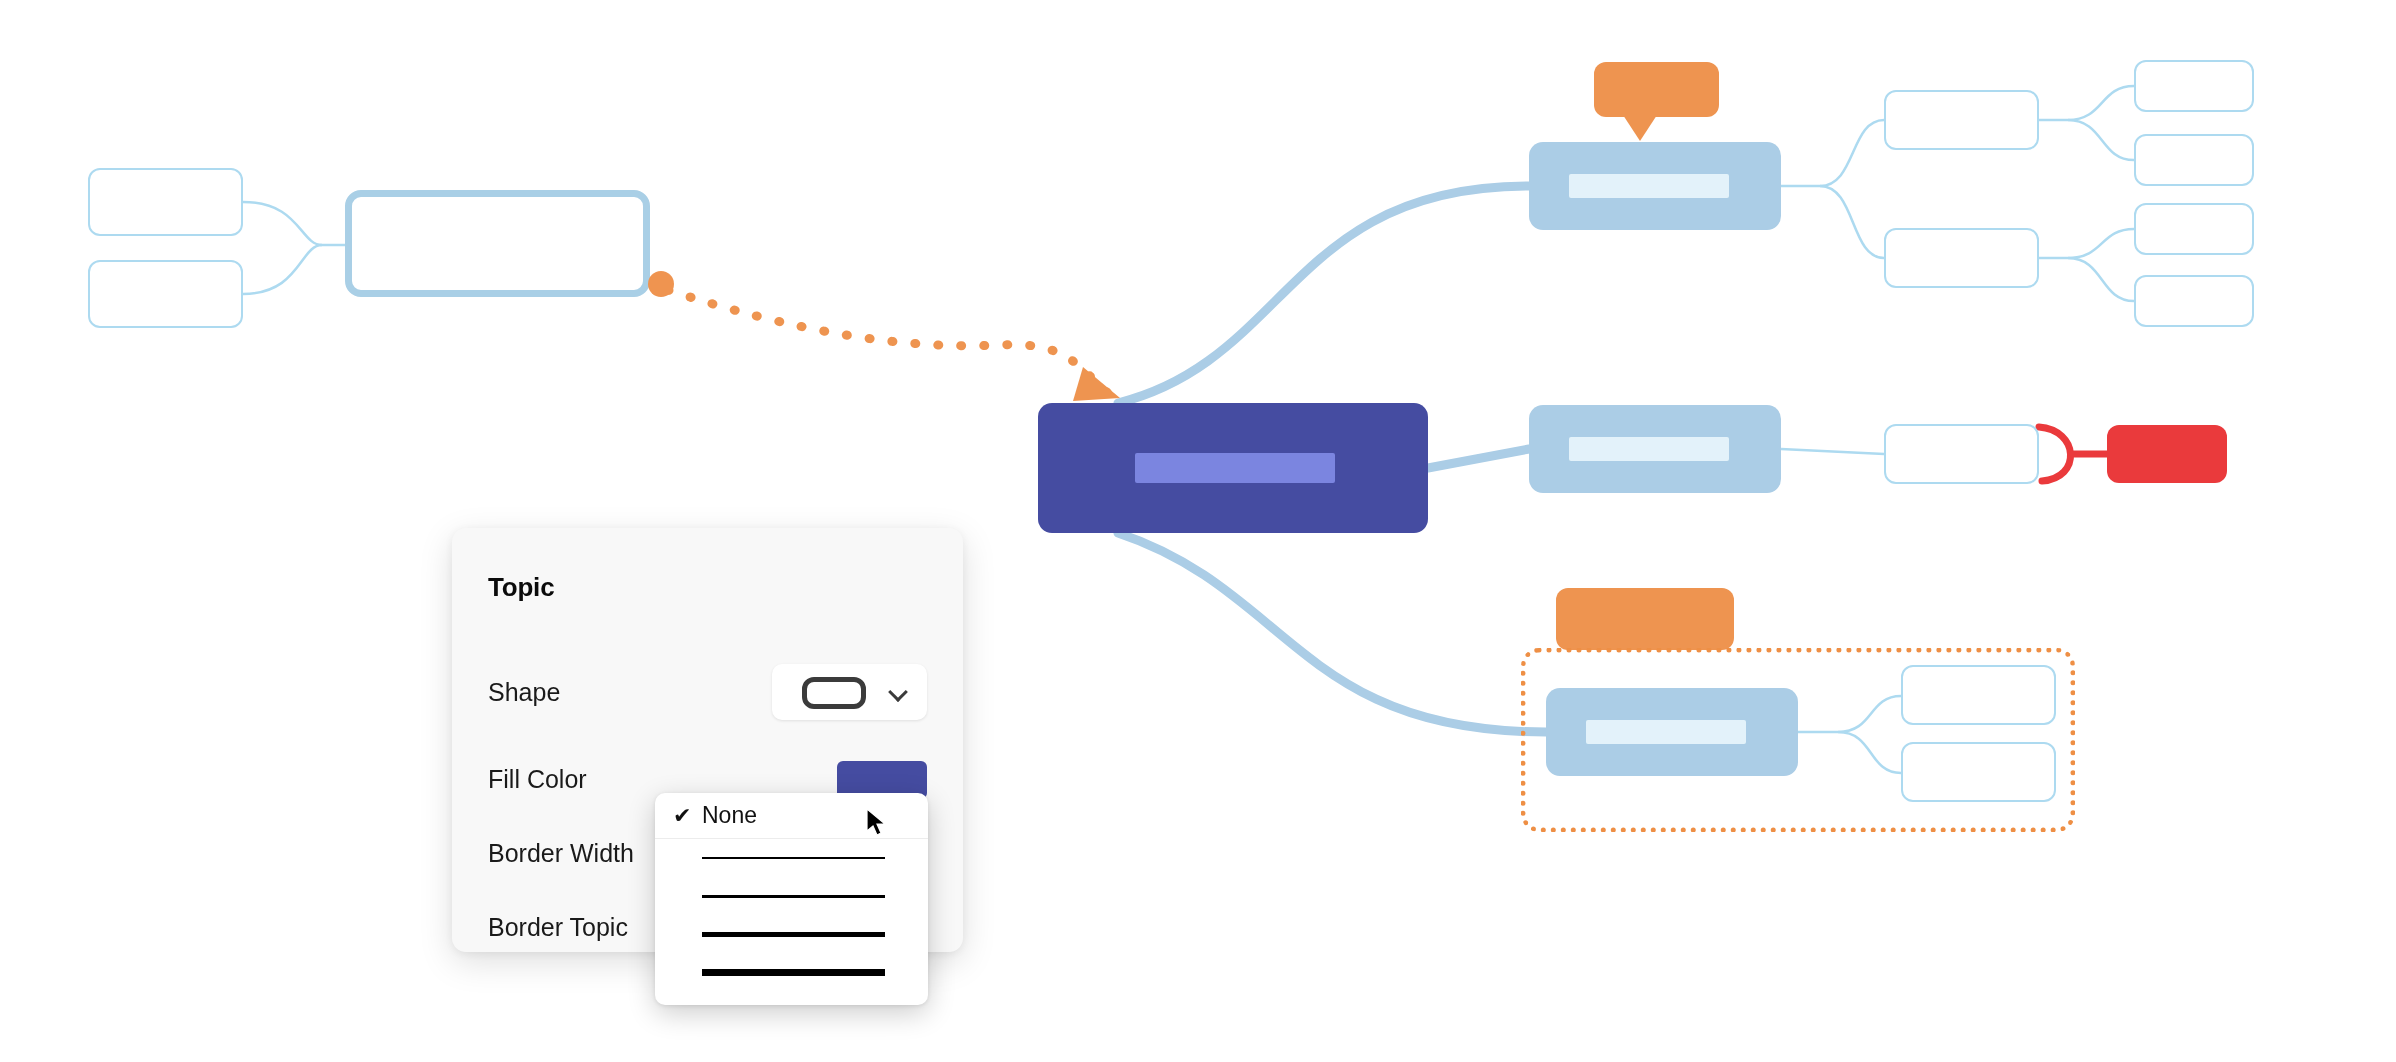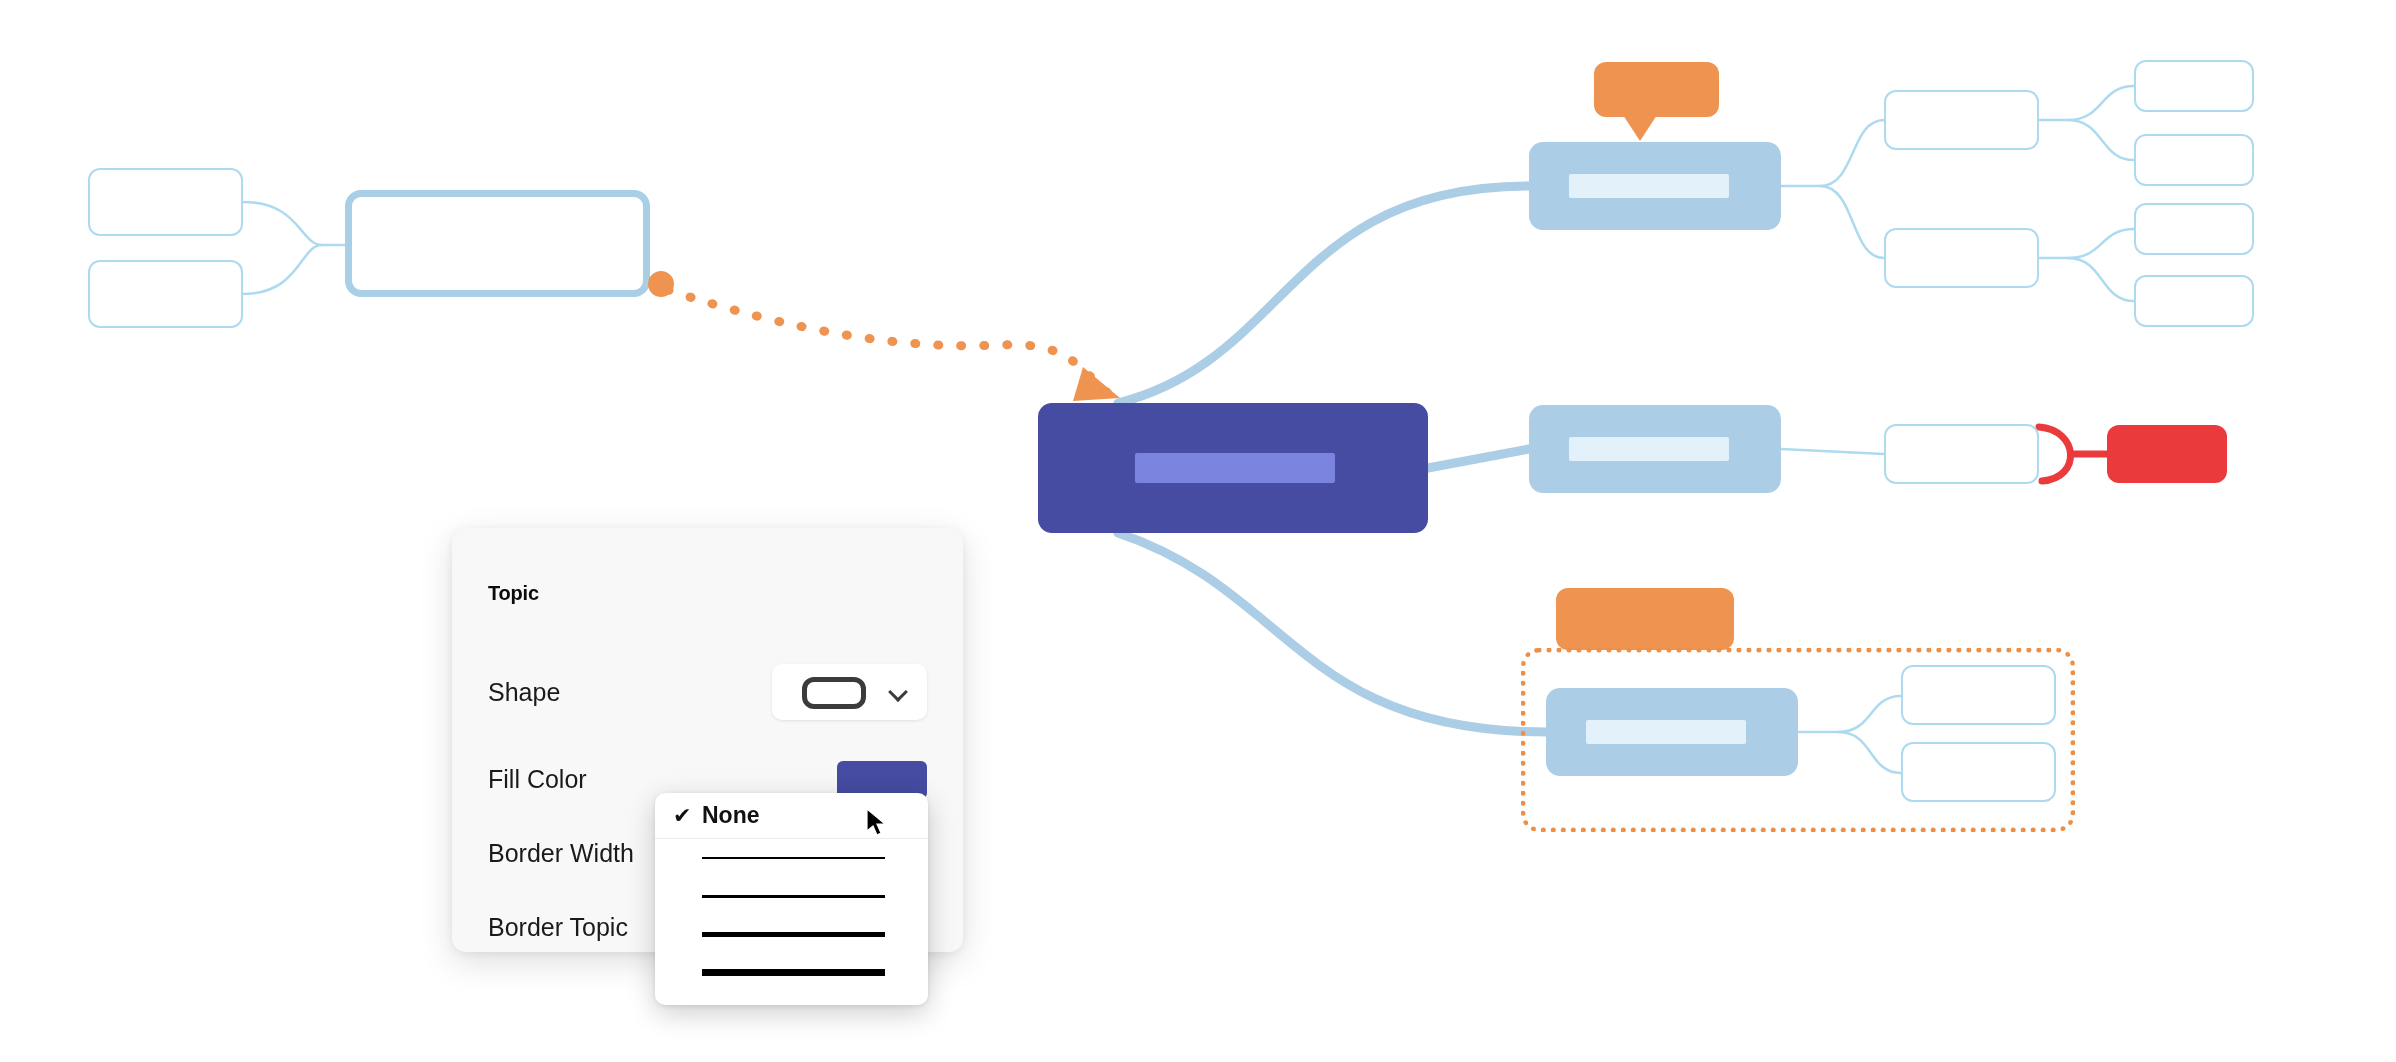--- a/index.html
+++ b/index.html
@@ -91,22 +91,22 @@
   #style-panel {
     position: absolute;
     background: #f8f8f8;
     border-radius: 14px;
     box-shadow: 0 10px 34px rgba(0,0,0,0.13), 0 2px 8px rgba(0,0,0,0.06);
     padding: 0;
   }
   .panel-title {
     position: absolute;
     left: 36px;
-    top: 54px;
-    font-size: 20px;
+    top: 44px;
+    font-size: 26px;
     font-weight: bold;
     color: #0b0b0b;
     letter-spacing: -0.2px;
   }
   .panel-row {
     position: absolute;
     left: 0; right: 0;
     height: 44px;
   }
   .panel-row-label {
@@ -179,21 +179,20 @@
     left: 18px;
     font-size: 22px;
     color: #111;
     line-height: 1;
   }
   .dd-label {
     position: absolute;
     left: 47px;
     font-size: 23px;
     color: #111;
-    font-weight: bold;
   }
   .dd-line-row {
     position: relative;
     height: 38px;
     display: flex;
     align-items: center;
   }
   .dd-line {
     position: absolute;
     left: 47px;

